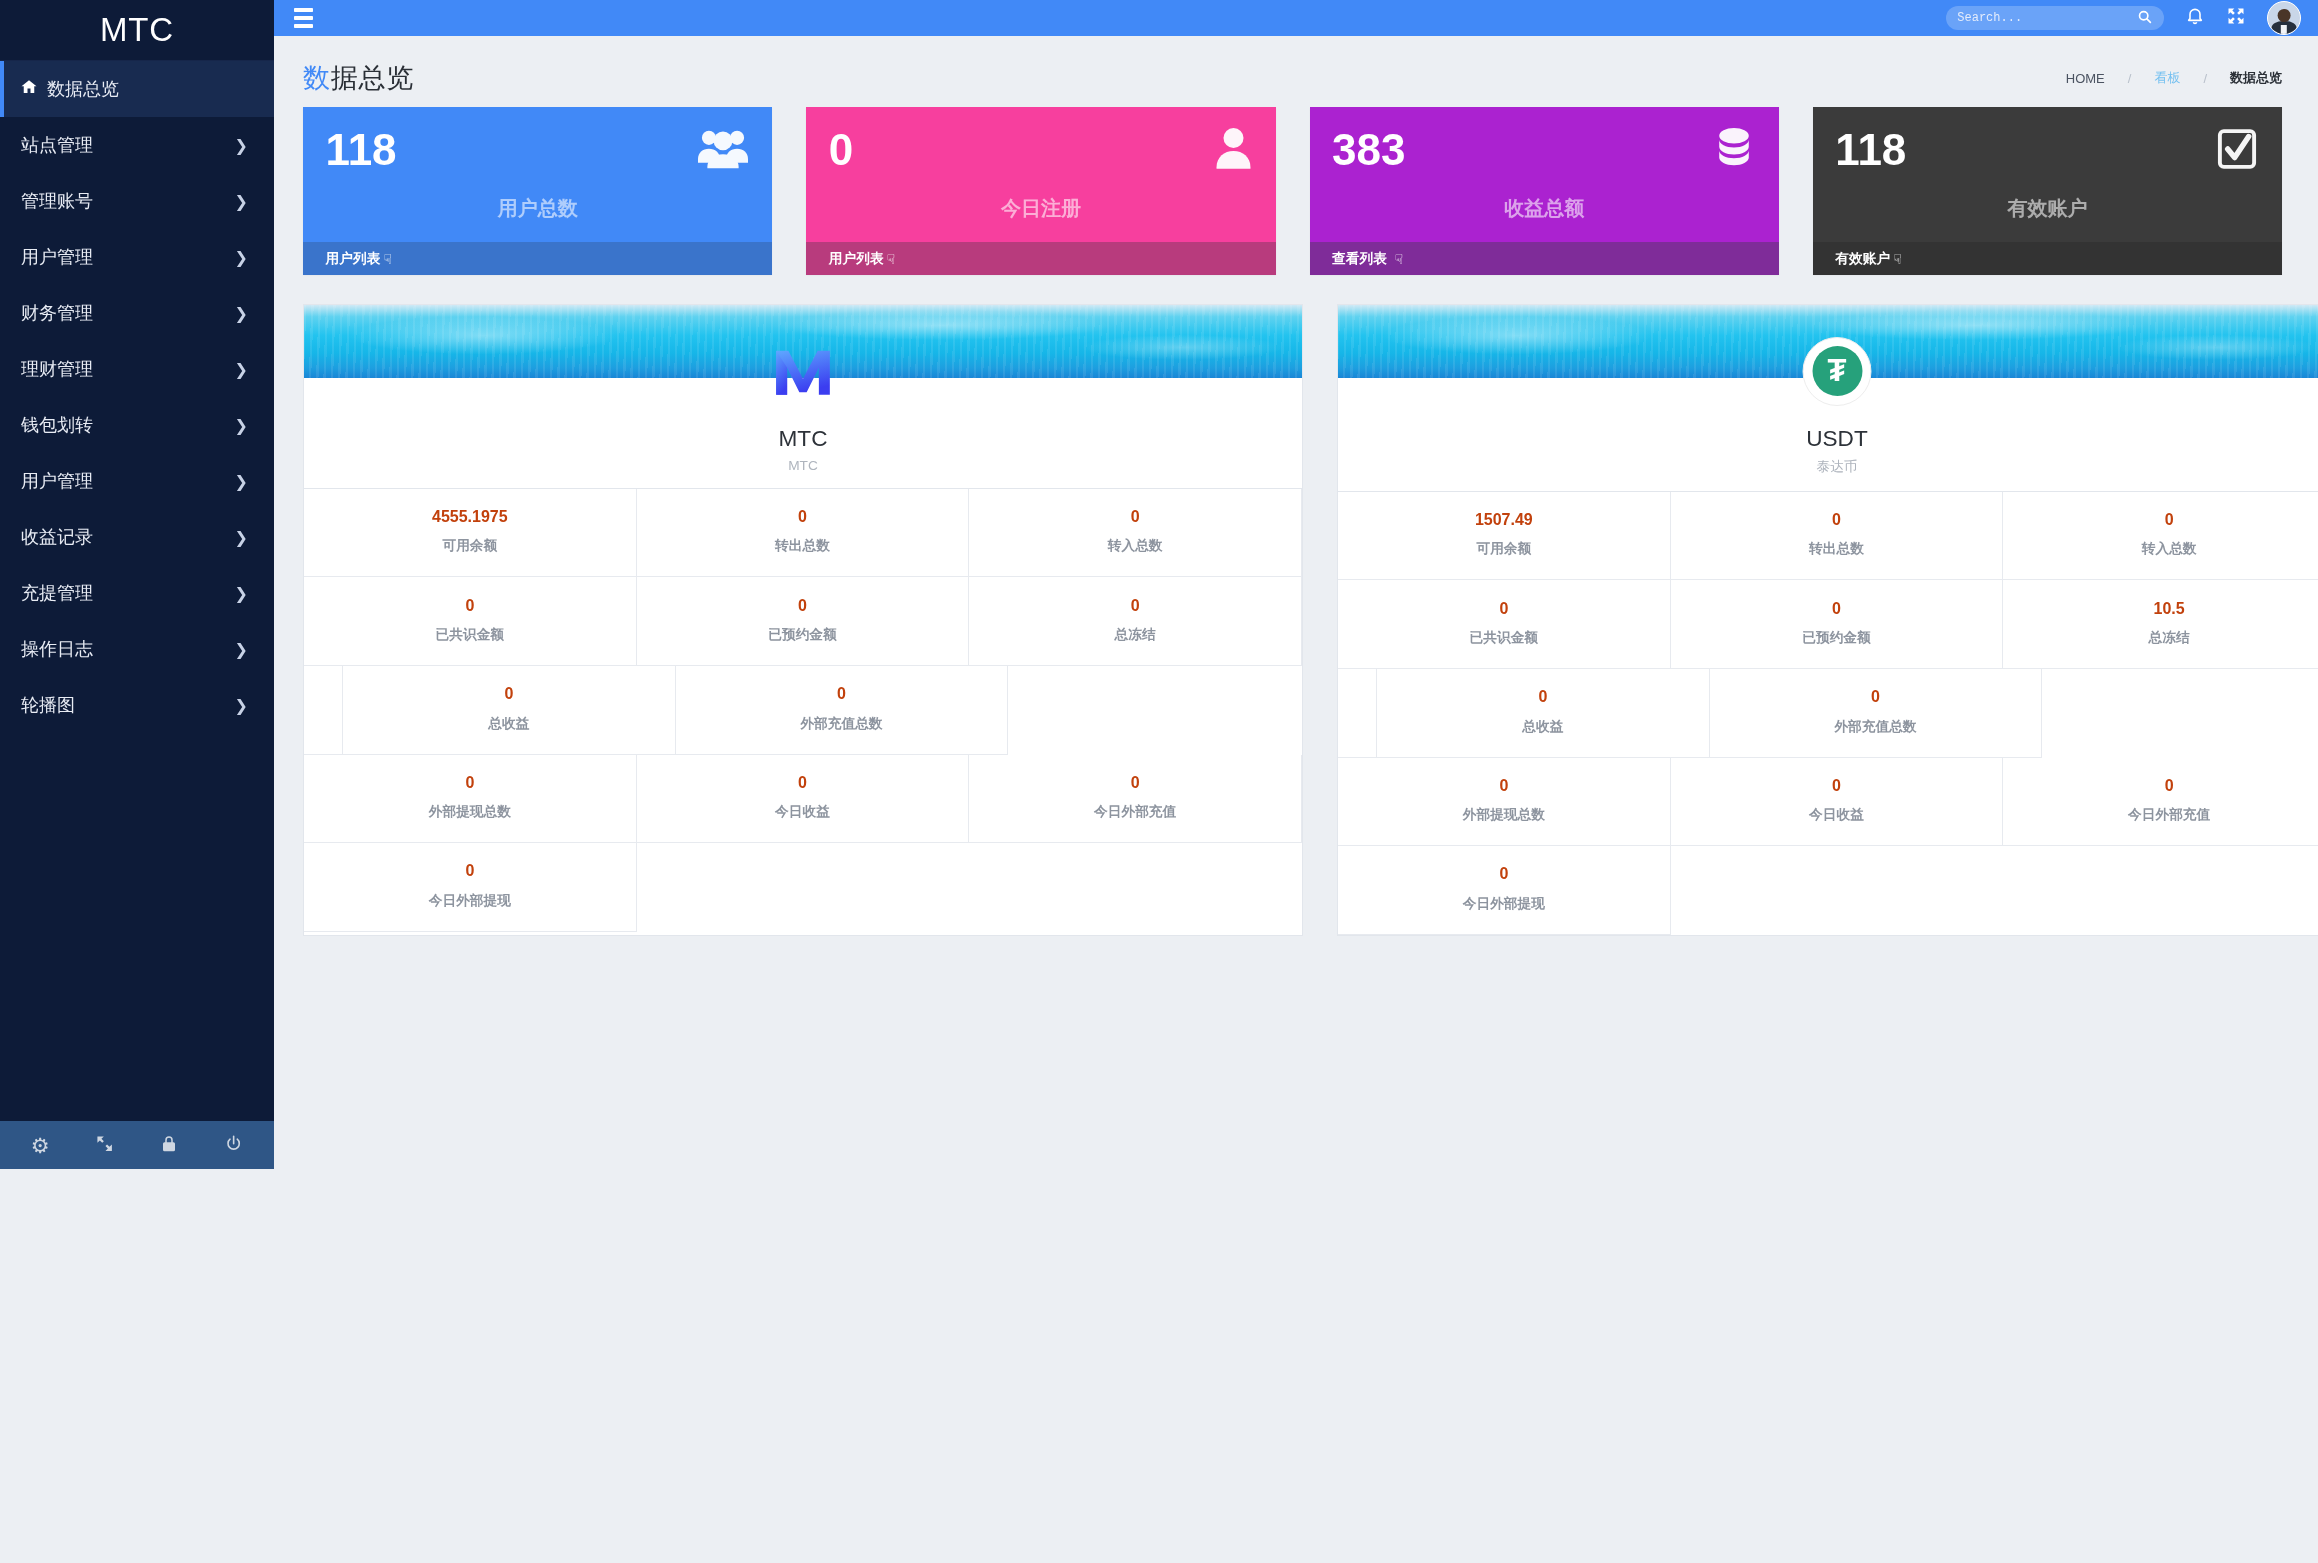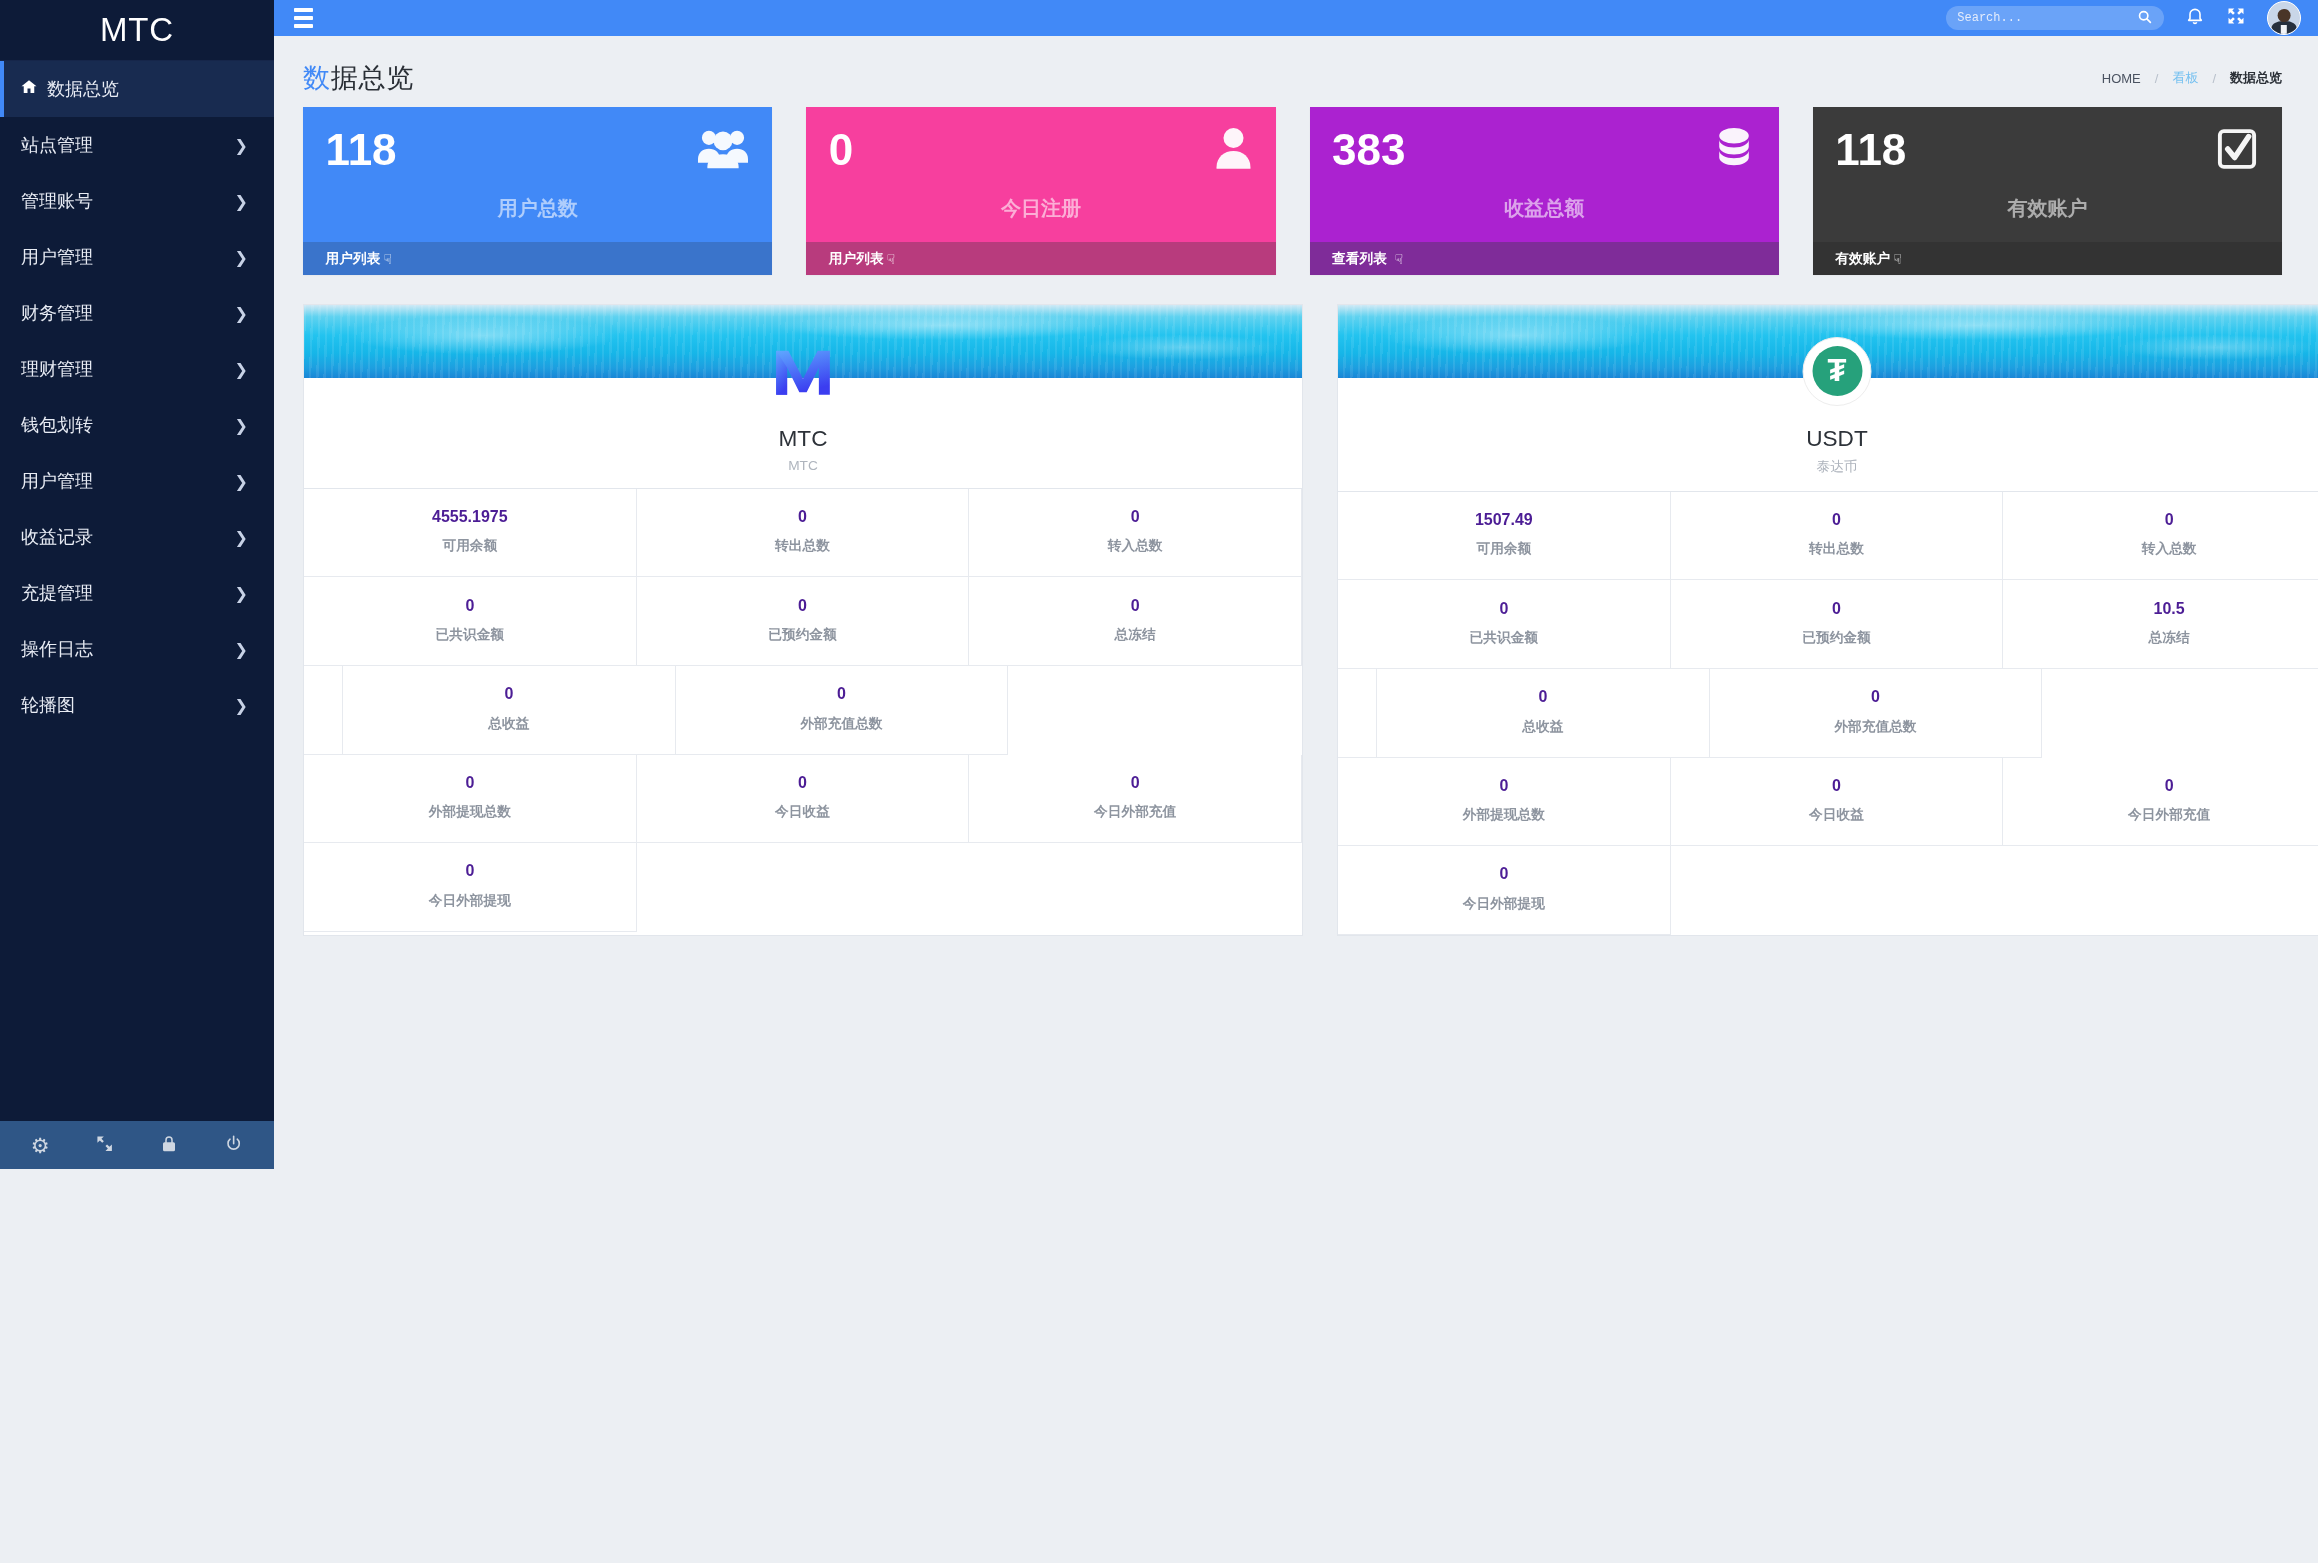--- a/index.html
+++ b/index.html
@@ -63,21 +63,21 @@
     transform:translateX(-50%); border-radius:50%; background:#4a3528; }
   .avatar .body { position:absolute; left:50%; bottom:-6%; width:78%; height:46%;
     transform:translateX(-50%); border-radius:46% 46% 0 0; background:#27303d; }
   .avatar .shirt { position:absolute; left:50%; bottom:0; width:20%; height:28%;
     transform:translateX(-50%); background:#f2f4f7; }
 
   
   .pagehead { display:flex; align-items:center; padding:24px 37px 11.3px 29px; }
   .ptitle { font-size:27px; color:#2a2f36; font-weight:400; letter-spacing:0.8px; }
   .ptitle .hl { color:#4189f7; }
-  .crumb { margin-left:auto; font-size:13px; color:#4b5361; display:flex; gap:14px; align-items:center; }
+  .crumb { margin-left:auto; font-size:13px; color:#4b5361; display:flex; gap:23px; align-items:center; }
   .crumb .sep { color:#b9c0cb; }
   .crumb .lk { color:#74c0f0; cursor:pointer; }
   .crumb .cur { color:#2a2f36; font-weight:bold; }
 
   
   .cards { display:flex; gap:34px; padding:0 37px 0 29px; }
   .card { flex:1 1 0; border-radius:0; overflow:hidden; box-shadow:0 0.8px 1.6px rgba(0,0,0,.06); }
   .card-body { position:relative; padding:21px 22.6px 18px 22.6px; height:135px; }
   .card-num { font-size:44px; font-weight:bold; color:#fff; line-height:1; }
   .card-lbl { margin-top:22.6px; font-size:20px; font-weight:bold; color:rgba(255,255,255,.58);text-align:center; }
@@ -126,21 +126,21 @@
   .coin-name { padding-top:48px; font-size:22.6px; color:#2d3239; }
   .coin-sub { margin-top:6.4px; font-size:13.7px; color:#aeb4bd; }
 
   .grid { display:flex; flex-wrap:wrap; border-top:0.8px solid #e2e6ec; }
   .cell {
     flex:1 1 33.333%; max-width:33.333%; min-width:0; text-align:center;
     padding:19.3px 4.8px 21px 4.8px;
     border-right:0.8px solid #e7eaef; border-bottom:0.8px solid #e7eaef;
   }
   .cell.extra { flex:0 0 39px; max-width:39px; }
-  .cell .v { font-size:16px; font-weight:bold; color:#4c1d95; }
+  .cell .v { font-size:16px; font-weight:bold; color:#c2410c; }
   .cell .k { margin-top:11.3px; font-size:13.7px; font-weight:bold; color:#8d949f; }
 </style>
 </head>
 <body>
 
 <div id="app">
 
   <aside class="sidebar">
     <div class="brand">MTC</div>
     <nav class="nav" id="nav">

